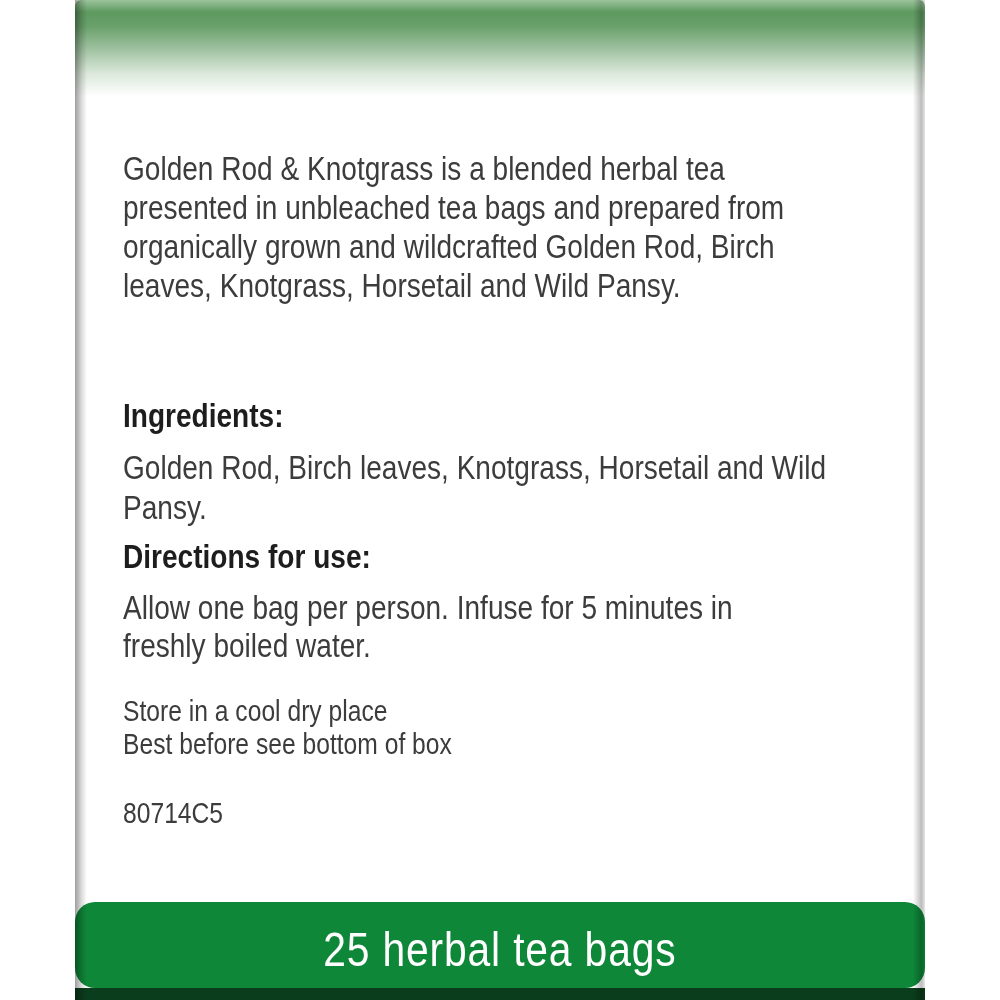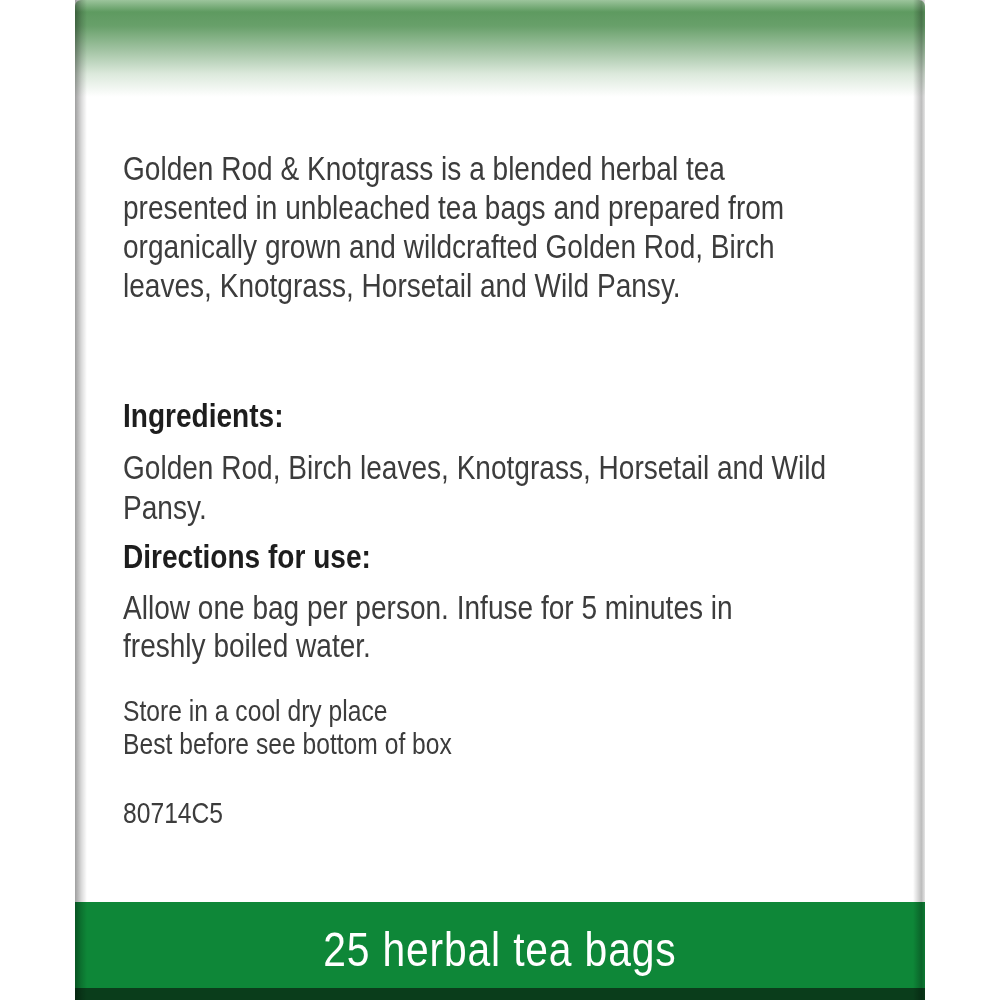--- a/index.html
+++ b/index.html
@@ -87,20 +87,21 @@
   
   .banner {
     position: absolute;
     left: 0; right: 0;
     top: 902px;
     height: 86px;
     background: var(--banner-green, #0e8738);
     display: flex;
     align-items: center;
     justify-content: center;
+    border-radius: 20px;
   }
   .banner-label {
     color: var(--banner-text, #ffffff);
     font-size: 48px;
     letter-spacing: 1px;
     transform: scaleX(0.85);
     transform-origin: 50% 50%;
     padding-top: 8px;
     white-space: nowrap;
   }

